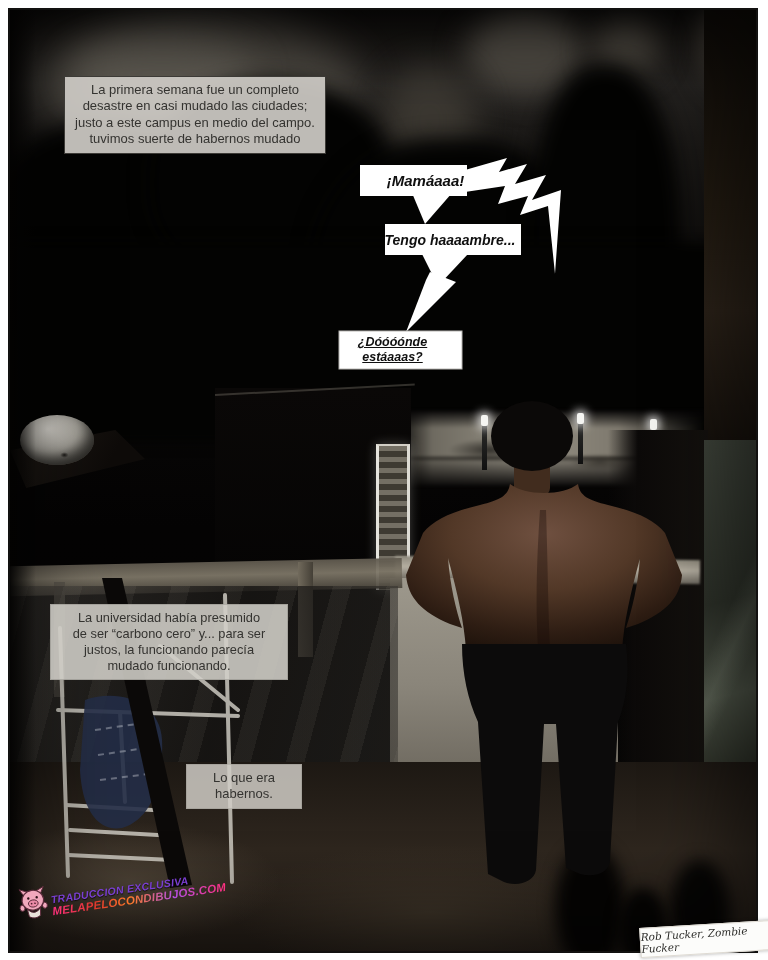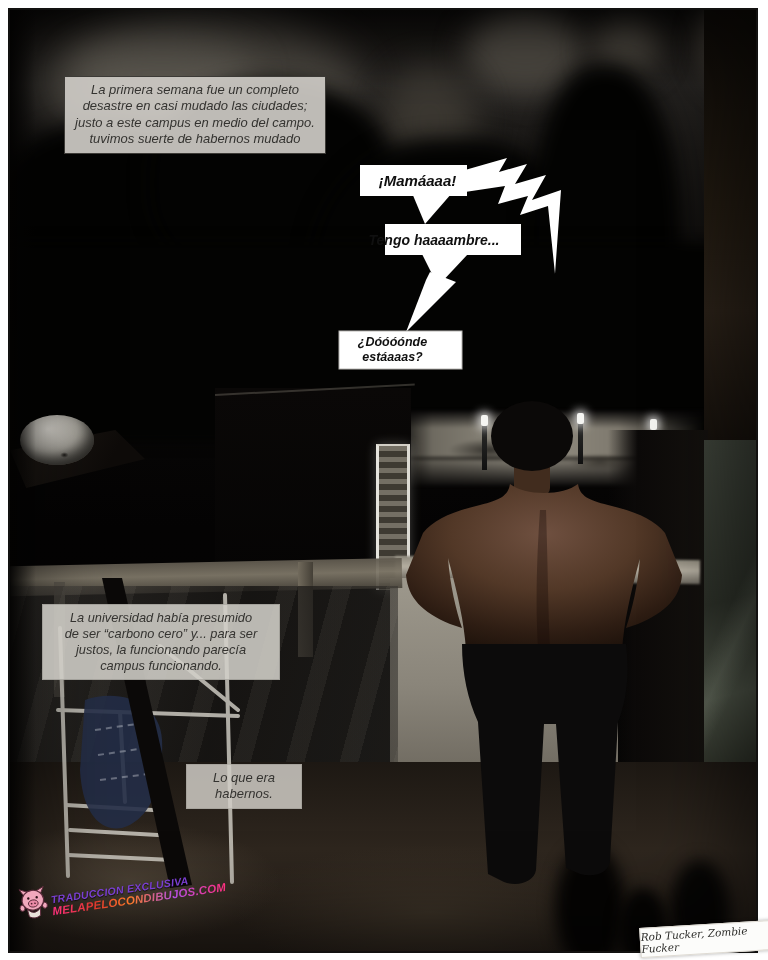--- a/index.html
+++ b/index.html
@@ -4,21 +4,21 @@
 <style>
   html,body{margin:0;padding:0;background:#ffffff;}
   #page{position:relative;width:768px;height:960px;background:#ffffff;overflow:hidden;
         font-family:"Liberation Sans",sans-serif;}
   .abs{position:absolute;}
   #panel{position:absolute;left:8px;top:8px;width:750px;height:945px;background:#060504;
          overflow:hidden;border:2px solid #121110;box-sizing:border-box;}
   .blob{position:absolute;border-radius:50%;filter:blur(20px);}
   .tree{position:absolute;background:#030302;border-radius:45%;filter:blur(10px);}
   .caption{position:absolute;background:rgba(206,203,197,0.92);color:#343330;
-           font-style:italic;text-align:center;line-height:1.26;padding:5px 7px;
+           text-align:center;line-height:1.26;padding:5px 7px;
            box-sizing:border-box;}
   .caption .ln{white-space:nowrap;}
   .bubble-text{position:absolute;display:flex;align-items:center;justify-content:center;
                font-style:italic;font-weight:bold;color:#101010;text-align:center;}
   svg{display:block;}
   .wm1{font-weight:bold;font-style:italic;font-size:10.5px;letter-spacing:.3px;
        color:#7a3fd0;text-shadow:0 1px 1px rgba(0,0,0,.7);white-space:nowrap;}
   .wm2{font-weight:bold;font-style:italic;font-size:11.5px;letter-spacing:.2px;white-space:nowrap;
        color:#ff3d8f;background:linear-gradient(90deg,#ff2f7e 0%,#e0392c 25%,#ff7a2a 45%,#b14ee0 70%,#ff2f7e 100%);
        -webkit-background-clip:text;background-clip:text;-webkit-text-fill-color:transparent;
@@ -164,42 +164,42 @@
     <svg class="abs" width="752" height="945" viewBox="0 0 752 945" style="left:0;top:0;">
       <polygon fill="#ffffff" points="455,160 497,148 489,162 517,154 505,174 536,165 522,190 551,180 545,264 538,196 510,205 518,186 488,194 495,176 455,182"></polygon>
       <polygon fill="#ffffff" points="402,183 442,183 415,214"></polygon>
       <rect x="350" y="155" width="107" height="31" fill="#ffffff"></rect>
       <polygon fill="#ffffff" points="412,244 458,244 428,276"></polygon>
       <polygon fill="#ffffff" points="420,262 446,272 396,322 416,270"></polygon>
       <rect x="375" y="214" width="136" height="31" fill="#ffffff"></rect>
       <rect x="329" y="321" width="123" height="38" fill="#ffffff" stroke="#b8b6b2" stroke-width="1"></rect>
     </svg>
 
-    <div class="bubble-text" style="left:354px;top:155px;width:107px;height:31px;font-size:15px;">
+    <div class="bubble-text" style="left:362px;top:155px;width:107px;height:31px;font-size:15px;">
       <span>¡Mamáaaa!</span>
     </div>
-    <div class="bubble-text" style="left:356px;top:214px;width:136px;height:31px;font-size:14px;">
+    <div class="bubble-text" style="left:372px;top:214px;width:136px;height:31px;font-size:14px;">
       <span>Tengo haaaambre...</span>
     </div>
-    <div class="bubble-text" style="left:329px;top:321px;width:107px;height:38px;font-size:12.5px;line-height:1.18;flex-direction:column;">
+    <div class="bubble-text" style="left:329px;top:321px;width:107px;height:38px;font-size:12.5px;line-height:1.18;flex-direction:column;text-decoration:underline;">
       <span>¿Dóóóónde</span>
       <span>estáaaas?</span>
     </div>
 
     <div class="caption" style="left:54px;top:66px;width:262px;font-size:13px;border:1px solid #3c3a36;">
       <div class="ln">La primera semana fue un completo</div>
       <div class="ln">desastre en casi mudado las ciudades;</div>
       <div class="ln">justo a este campus en medio del campo.</div>
       <div class="ln">tuvimos suerte de habernos mudado</div>
     </div>
-    <div class="caption" style="left:32px;top:594px;width:238px;font-size:12.8px;background:rgba(210,207,200,.88);border:1px solid rgba(120,118,112,.35);">
+    <div class="caption" style="left:40px;top:594px;width:238px;font-size:12.8px;background:rgba(210,207,200,.88);border:1px solid rgba(120,118,112,.35);">
       <div class="ln">La universidad había presumido</div>
       <div class="ln">de ser “carbono cero” y... para ser</div>
       <div class="ln">justos, la funcionando parecía</div>
-      <div class="ln">campus funcionando.</div>
+      <div class="ln">mudado funcionando.</div>
     </div>
     <div class="caption" style="left:176px;top:754px;width:116px;font-size:13px;background:rgba(208,205,198,.85);border:1px solid rgba(120,118,112,.25);">
       <div class="ln">Lo que era</div>
       <div class="ln">habernos.</div>
     </div>
 
     <div class="abs" style="left:10px;top:878px;width:180px;transform:rotate(-8deg);transform-origin:left bottom;display:flex;align-items:flex-end;">
       <svg width="32" height="36" viewBox="0 0 34 36" style="flex:none;margin-right:2px;">
         <path d="M8,8 L4,1 L13,5 Z" fill="#f0a8bc" stroke="#5a2a3a" stroke-width="1"></path>
         <path d="M26,8 L30,1 L21,5 Z" fill="#f0a8bc" stroke="#5a2a3a" stroke-width="1"></path>

